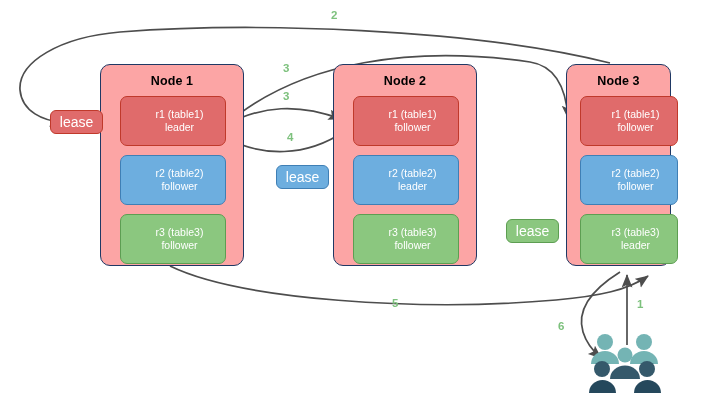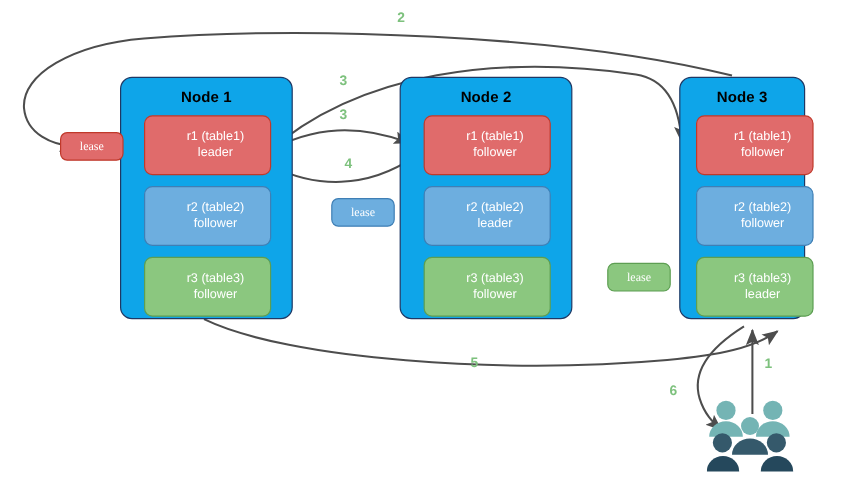--- a/index.html
+++ b/index.html
@@ -22,21 +22,21 @@
     height: 405px;
     pointer-events: none;
   }
 
   
   .node {
     position: absolute;
     box-sizing: border-box;
     border: 1.6px solid #1f3864;
     border-radius: 10px;
-    background: #0ea5e9;
+    background: #fca5a5;
   }
   .node-title {
     position: absolute;
     left: 0;
     top: 9px;
     width: 100%;
     text-align: center;
     font-size: 12.5px;
     font-weight: bold;
     color: #000000;
@@ -61,23 +61,22 @@
   .replica .ln { display: block; }
 
   
   .lease {
     position: absolute;
     box-sizing: border-box;
     border-radius: 6px;
     display: flex;
     align-items: center;
     justify-content: center;
-    font-size: 10px;
+    font-size: 14px;
     color: #ffffff;
-    font-family: Liberation Serif, serif;
   }
 
   
   .edge-label {
     position: absolute;
     font-size: 11.5px;
     font-weight: bold;
     color: #7dc17d;
     text-align: center;
     white-space: nowrap;

